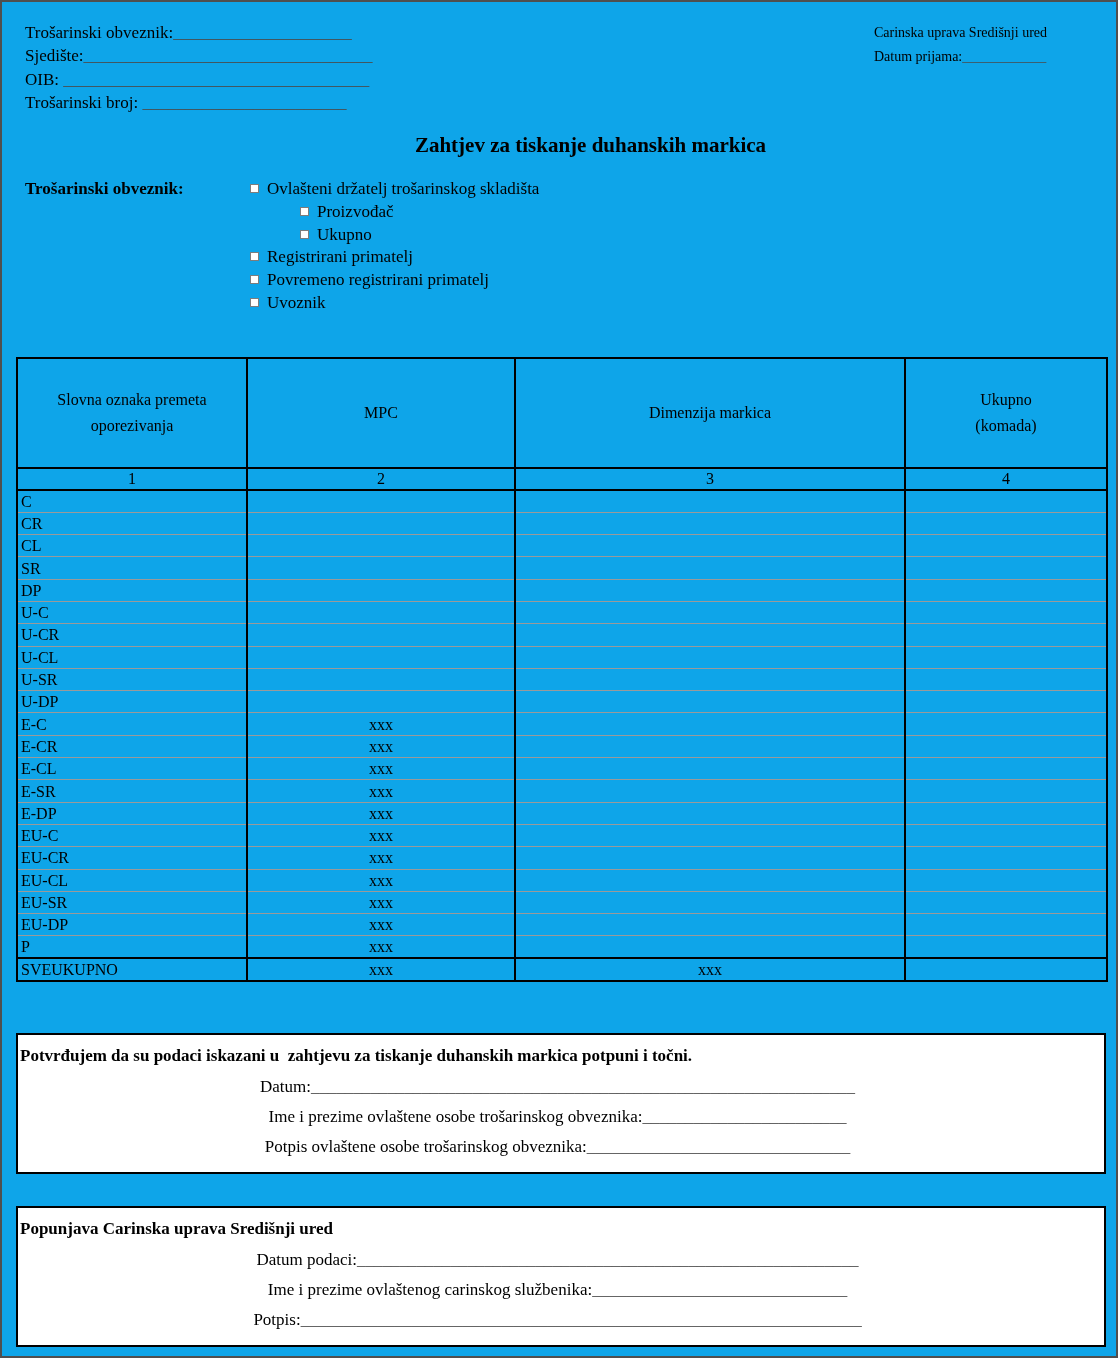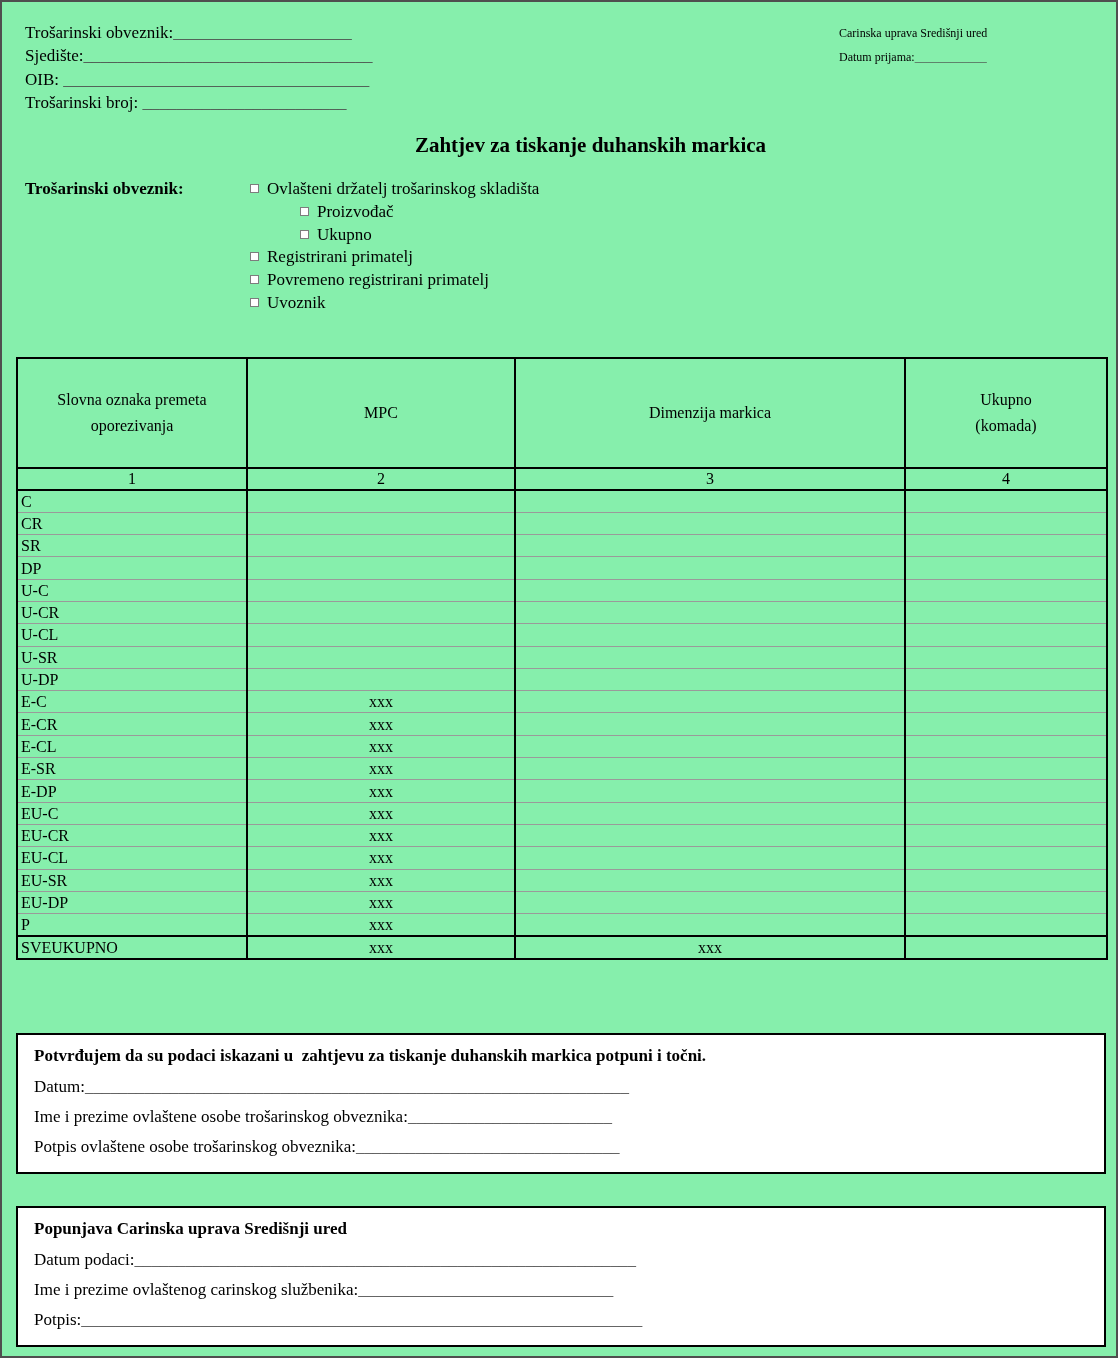--- a/index.html
+++ b/index.html
@@ -2,29 +2,29 @@
 <html><head>
 <meta charset="utf-8">
 <style>
   * { box-sizing: border-box; margin: 0; padding: 0; }
   html, body { background: #fff; }
   body { font-family: "Liberation Serif", serif; color: #000; }
   .page {
     position: relative;
     width: 1118px;
     height: 1358px;
-    background: #86efac;
+    background: #0ea5e9;
     border: 2px solid #4f4f4f;
     overflow: hidden;
   }
   
   .hdr-left { position: absolute; top: 19px; left: 23px; font-size: 17px; }
   .hdr-left .hline { line-height: 23.4px; white-space: nowrap; }
   
-  .hdr-right { position: absolute; top: 19px; left: 837px; font-size: 12px; }
+  .hdr-right { position: absolute; top: 19px; left: 872px; font-size: 14px; }
   .hdr-right div { line-height: 24px; white-space: nowrap; }
   .line { color: #4a4a4a; letter-spacing: 0; }
   
   .title {
     position: absolute; top: 131px; left: 0; width: 100%;
     text-align: center; padding-left: 63px;
     font-size: 21px; font-weight: bold;
   }
   
   .tax-section { position: absolute; top: 176px; left: 23px; display: flex; font-size: 17px; }
@@ -59,27 +59,27 @@
   table.stamps .total-row td {
     height: 23px; line-height: 19px;
     border-left: 2px solid #000; border-right: 2px solid #000;
     border-top: 2px solid #000; border-bottom: 2px solid #000;
   }
   table.stamps td.center { text-align: center; }
   table.stamps td.code { text-align: left; }
   
   .box {
     position: absolute; left: 14px; width: 1090px; height: 141px;
-    border: 2px solid #000; padding: 9px 9px 0 16px; font-size: 17px;
+    border: 2px solid #000; padding: 9px 9px 0 2px; font-size: 17px;
     background: #fff;
   }
   .box1 { top: 1031px; }
   .box2 { top: 1204px; }
   .box .statement { font-weight: bold; line-height: 24px; }
-  .box .field { margin-top: 7px; line-height: 23px; white-space: nowrap; }
+  .box .field { margin-top: 7px; line-height: 23px; white-space: nowrap; text-align: center; }
 </style>
 </head>
 <body>
 
 <div class="page">
 
   <div class="hdr-left">
       <div class="hline"><span class="lbl">Trošarinski obveznik:</span><span class="line">_____________________</span></div>
       <div class="hline"><span class="lbl">Sjedište:</span><span class="line">__________________________________</span></div>
       <div class="hline"><span class="lbl">OIB:</span><span class="line"> ____________________________________</span></div>
@@ -135,20 +135,26 @@
           <td class="center"></td>
           <td class="center"></td>
         </tr>
         <tr class="data-row">
           <td class="code">CR</td>
           <td class="center"></td>
           <td class="center"></td>
           <td class="center"></td>
         </tr>
         <tr class="data-row">
+          <td class="code">CL</td>
+          <td class="center"></td>
+          <td class="center"></td>
+          <td class="center"></td>
+        </tr>
+        <tr class="data-row">
           <td class="code">SR</td>
           <td class="center"></td>
           <td class="center"></td>
           <td class="center"></td>
         </tr>
         <tr class="data-row">
           <td class="code">DP</td>
           <td class="center"></td>
           <td class="center"></td>
           <td class="center"></td>

